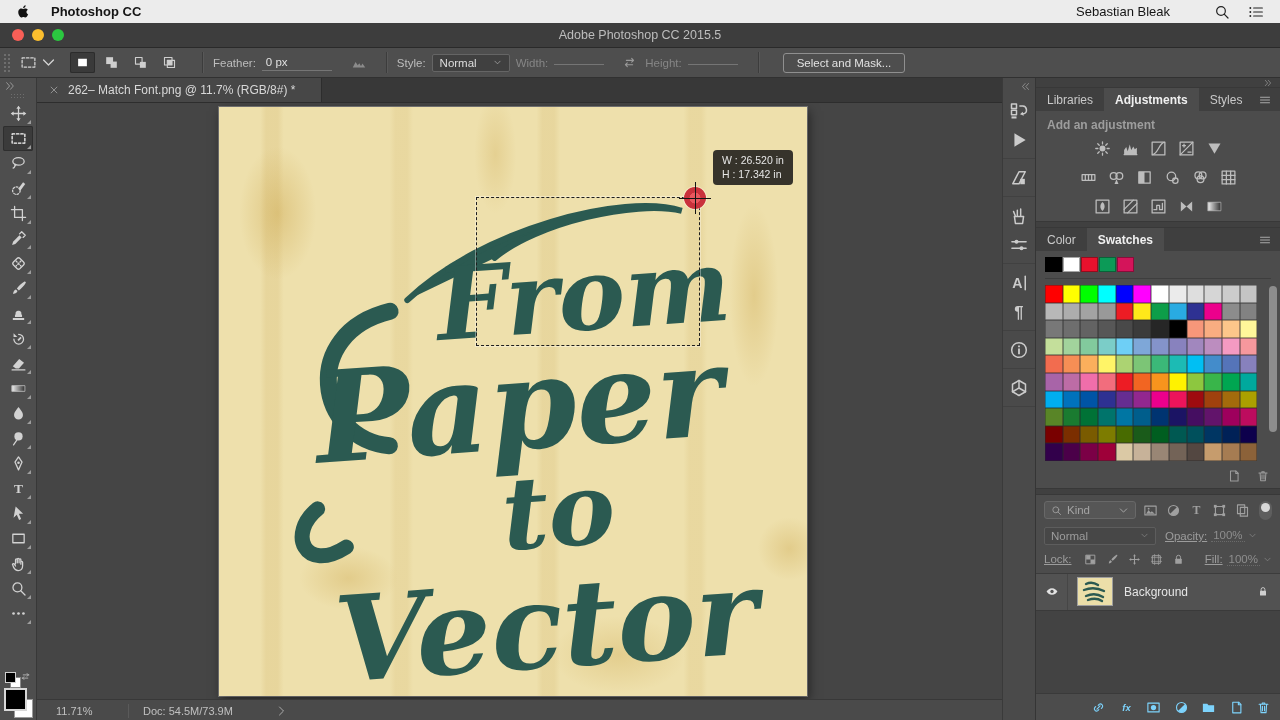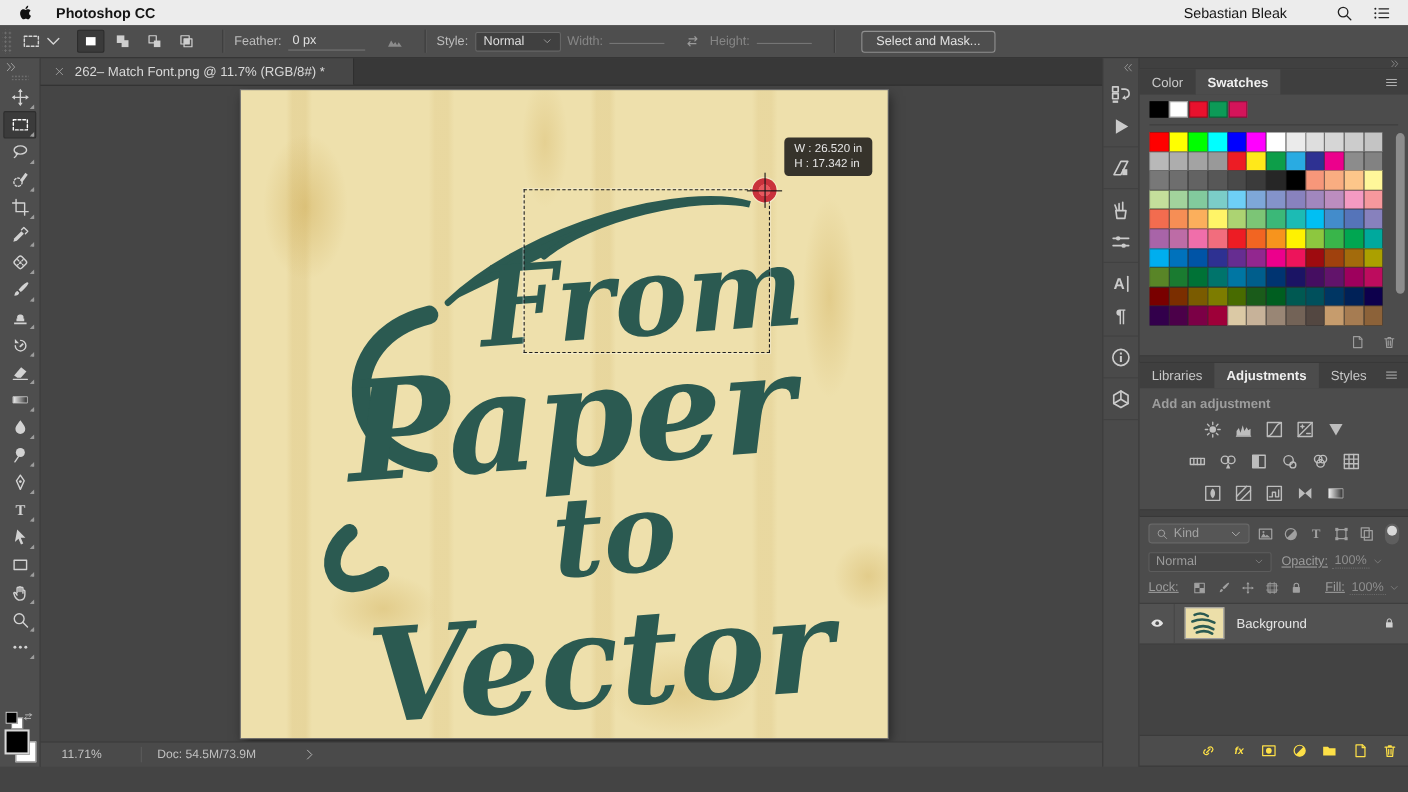--- a/index.html
+++ b/index.html
@@ -148,21 +148,21 @@
   .lock-row{display:flex;align-items:center;gap:8px;padding:3px 8px 7px;font-size:11.5px;border-bottom:1px solid #3c3c3c;}
   .lk-icon{width:13px;height:13px;color:#a0a0a0;}
   .lock-row .fill-group{margin-left:auto;display:flex;align-items:center;}
   .layer-list{flex:1;background:#434343;}
   .layer-row{height:36px;background:#525252;border-bottom:1px solid #3a3a3a;display:flex;align-items:center;}
   .eye-cell{width:31px;align-self:stretch;border-right:1px solid #464646;display:flex;align-items:center;justify-content:center;color:#e2e2e2;}
   .eye-cell .icon{width:16px;height:13px;}
   .thumb{width:34px;height:27px;margin:0 11px 0 9px;background:#ecdfa9;border:1px solid #9e9e9e;overflow:hidden;}
   .layer-name{font-size:12px;color:#e5e5e5;}
   .layer-lock{margin-left:auto;margin-right:11px;width:12px;height:13px;color:#d0d0d0;}
-  .layers-footer{height:27px;border-top:1px solid #3a3a3a;display:flex;align-items:center;justify-content:flex-end;gap:12.5px;padding:0 9px;color:#fde047;}
+  .layers-footer{height:27px;border-top:1px solid #3a3a3a;display:flex;align-items:center;justify-content:flex-end;gap:12.5px;padding:0 9px;color:#7dd3fc;}
   .layers-footer .icon{width:15px;height:15px;}
 </style>
 </head>
 <body>
 
 <div class="window">
 
   <div class="menubar">
     <span class="icon apple">
         <svg viewBox="0 0 24 24">
@@ -182,20 +182,28 @@
     <span class="icon mb-icon">
         <svg viewBox="0 0 24 24">
           <path d="M8.5 6h13M8.5 12h13M8.5 18h13"></path>
           <circle class="f" cx="3.5" cy="6" r="1.4"></circle>
           <circle class="f" cx="3.5" cy="12" r="1.4"></circle>
           <circle class="f" cx="3.5" cy="18" r="1.4"></circle>
         </svg>
       </span>
   </div>
 
+  <div class="titlebar">
+    <div class="lights">
+      <span class="light red"></span>
+      <span class="light yellow"></span>
+      <span class="light green"></span>
+    </div>
+    <span>Adobe Photoshop CC 2015.5</span>
+  </div>
 
   <div class="optionsbar">
     <span class="grip"></span>
     <span class="ob-tool">
       <span class="icon">
           <svg viewBox="0 0 24 24">
             <rect x="3" y="5.5" width="18" height="13" stroke-dasharray="3.5 2.6"></rect>
           </svg>
         </span>
       <span class="icon chev">
@@ -629,20 +637,144 @@
         </div>
     </div>
 
     <div class="panels">
       <div class="panels-top">
         <span class="icon">
             <svg viewBox="0 0 24 24">
               <path d="M13 4l7 8-7 8M4 4l7 8-7 8"></path>
             </svg>
           </span>
+      </div>
+
+      <div class="panel">
+        <div class="tabrow">
+          <span class="tab">Libraries</span>
+          <span class="tab active">Adjustments</span>
+          <span class="tab">Styles</span>
+          <span class="icon hamb">
+              <svg viewBox="0 0 24 24">
+                <path d="M3 6.5h18M3 12h18M3 17.5h18"></path>
+              </svg>
+            </span>
+        </div>
+        <div class="adj-label">Add an adjustment</div>
+        <div id="adj-rows">
+            <div class="adj-row">
+              <span class="adj-btn"><span class="icon" style="width:100%;height:100%">
+                  <svg viewBox="0 0 24 24">
+                    <circle class="f" cx="12" cy="12" r="4.2"></circle>
+                    <path d="M12 2.5v3M12 18.5v3M2.5 12h3M18.5 12h3M5.3 5.3l2.1 2.1M16.6 16.6l2.1 2.1M18.7 5.3l-2.1 2.1M5.3 18.7l2.1-2.1"></path>
+                  </svg>
+                </span></span>
+              <span class="adj-btn"><span class="icon" style="width:100%;height:100%">
+                  <svg viewBox="0 0 24 24">
+                    <path class="f" d="M3 20v-6l3-4 2 6 3-9.5 2 7.5 3-5 2 4 3-2v9z"></path>
+                    <path d="M3 20.5h18"></path>
+                  </svg>
+                </span></span>
+              <span class="adj-btn"><span class="icon" style="width:100%;height:100%">
+                  <svg viewBox="0 0 24 24">
+                    <rect x="3" y="3" width="18" height="18"></rect>
+                    <path d="M3.5 20.5C11 20.5 13 3.5 20.5 3.5"></path>
+                  </svg>
+                </span></span>
+              <span class="adj-btn"><span class="icon" style="width:100%;height:100%">
+                  <svg viewBox="0 0 24 24">
+                    <rect x="3" y="3" width="18" height="18"></rect>
+                    <path d="M3 21L21 3"></path>
+                    <path d="M6.5 8h4M8.5 6v4M14 17h4.5"></path>
+                  </svg>
+                </span></span>
+              <span class="adj-btn"><span class="icon" style="width:100%;height:100%">
+                  <svg viewBox="0 0 24 24">
+                    <path class="f" d="M3.5 5h17L12 19.5z"></path>
+                  </svg>
+                </span></span>
+            </div>
+            <div class="adj-row">
+              <span class="adj-btn"><span class="icon" style="width:100%;height:100%">
+                  <svg viewBox="0 0 24 24">
+                    <rect x="3" y="8" width="18" height="8"></rect>
+                    <path d="M7.5 8v8M12 8v8M16.5 8v8"></path>
+                  </svg>
+                </span></span>
+              <span class="adj-btn"><span class="icon" style="width:100%;height:100%">
+                  <svg viewBox="0 0 24 24">
+                    <circle cx="8" cy="10" r="4.8"></circle>
+                    <circle cx="16" cy="10" r="4.8"></circle>
+                    <path class="f" d="M12 14.5l2.8 6.5H9.2z"></path>
+                  </svg>
+                </span></span>
+              <span class="adj-btn"><span class="icon" style="width:100%;height:100%">
+                  <svg viewBox="0 0 24 24">
+                    <rect x="4" y="4" width="16" height="16"></rect>
+                    <path class="f" d="M4 4h8v16H4z"></path>
+                  </svg>
+                </span></span>
+              <span class="adj-btn"><span class="icon" style="width:100%;height:100%">
+                  <svg viewBox="0 0 24 24">
+                    <circle cx="10.5" cy="10.5" r="6"></circle>
+                    <circle cx="16" cy="16.5" r="3.8"></circle>
+                  </svg>
+                </span></span>
+              <span class="adj-btn"><span class="icon" style="width:100%;height:100%">
+                  <svg viewBox="0 0 24 24">
+                    <circle cx="9" cy="9" r="4.8"></circle>
+                    <circle cx="15" cy="9" r="4.8"></circle>
+                    <circle cx="12" cy="14.5" r="4.8"></circle>
+                  </svg>
+                </span></span>
+              <span class="adj-btn"><span class="icon" style="width:100%;height:100%">
+                  <svg viewBox="0 0 24 24">
+                    <rect x="3" y="3" width="18" height="18"></rect>
+                    <path d="M3 9h18M3 15h18M9 3v18M15 3v18"></path>
+                  </svg>
+                </span></span>
+            </div>
+            <div class="adj-row">
+              <span class="adj-btn"><span class="icon" style="width:100%;height:100%">
+                  <svg viewBox="0 0 24 24">
+                    <rect x="3" y="3" width="18" height="18"></rect>
+                    <path class="f" d="M12 5.8c4 3 4 9.4 0 12.4-4-3-4-9.4 0-12.4z"></path>
+                  </svg>
+                </span></span>
+              <span class="adj-btn"><span class="icon" style="width:100%;height:100%">
+                  <svg viewBox="0 0 24 24">
+                    <rect x="3" y="3" width="18" height="18"></rect>
+                    <path d="M3 16L16 3M8 21L21 8"></path>
+                  </svg>
+                </span></span>
+              <span class="adj-btn"><span class="icon" style="width:100%;height:100%">
+                  <svg viewBox="0 0 24 24">
+                    <rect x="3" y="3" width="18" height="18"></rect>
+                    <path d="M5.5 16.5h4v-6h4v6h4v-9"></path>
+                  </svg>
+                </span></span>
+              <span class="adj-btn"><span class="icon" style="width:100%;height:100%">
+                  <svg viewBox="0 0 24 24">
+                    <path class="f" d="M4 5l8 7-8 7zM20 5l-8 7 8 7z"></path>
+                  </svg>
+                </span></span>
+              <span class="adj-btn"><span class="icon" style="width:100%;height:100%">
+                  <svg viewBox="0 0 24 24">
+                    <defs>
+                      <linearGradient id="lg2" x1="0" y1="0" x2="1" y2="0">
+                        <stop offset="0" stop-color="#ededed"></stop>
+                        <stop offset="1" stop-color="#303030"></stop>
+                      </linearGradient>
+                    </defs>
+                    <rect x="3" y="6" width="18" height="12" fill="url(#lg2)" stroke="currentColor" stroke-width="1"></rect>
+                  </svg>
+                </span></span>
+            </div>
+          </div>
       </div>
 
       <div class="panel">
         <div class="tabrow">
           <span class="tab">Color</span>
           <span class="tab active">Swatches</span>
           <span class="icon hamb">
               <svg viewBox="0 0 24 24">
                 <path d="M3 6.5h18M3 12h18M3 17.5h18"></path>
               </svg>
@@ -789,144 +921,20 @@
             </span>
             <span class="icon">
               <svg viewBox="0 0 24 24">
                 <path d="M5 6.8h14M10 6.8V4.8h4v2M7 6.8l1 13.4h8l1-13.4"></path>
                 <path d="M10.3 10v7M13.7 10v7"></path>
               </svg>
             </span>
           </div>
       </div>
 
-      <div class="panel">
-        <div class="tabrow">
-          <span class="tab">Libraries</span>
-          <span class="tab active">Adjustments</span>
-          <span class="tab">Styles</span>
-          <span class="icon hamb">
-              <svg viewBox="0 0 24 24">
-                <path d="M3 6.5h18M3 12h18M3 17.5h18"></path>
-              </svg>
-            </span>
-        </div>
-        <div class="adj-label">Add an adjustment</div>
-        <div id="adj-rows">
-            <div class="adj-row">
-              <span class="adj-btn"><span class="icon" style="width:100%;height:100%">
-                  <svg viewBox="0 0 24 24">
-                    <circle class="f" cx="12" cy="12" r="4.2"></circle>
-                    <path d="M12 2.5v3M12 18.5v3M2.5 12h3M18.5 12h3M5.3 5.3l2.1 2.1M16.6 16.6l2.1 2.1M18.7 5.3l-2.1 2.1M5.3 18.7l2.1-2.1"></path>
-                  </svg>
-                </span></span>
-              <span class="adj-btn"><span class="icon" style="width:100%;height:100%">
-                  <svg viewBox="0 0 24 24">
-                    <path class="f" d="M3 20v-6l3-4 2 6 3-9.5 2 7.5 3-5 2 4 3-2v9z"></path>
-                    <path d="M3 20.5h18"></path>
-                  </svg>
-                </span></span>
-              <span class="adj-btn"><span class="icon" style="width:100%;height:100%">
-                  <svg viewBox="0 0 24 24">
-                    <rect x="3" y="3" width="18" height="18"></rect>
-                    <path d="M3.5 20.5C11 20.5 13 3.5 20.5 3.5"></path>
-                  </svg>
-                </span></span>
-              <span class="adj-btn"><span class="icon" style="width:100%;height:100%">
-                  <svg viewBox="0 0 24 24">
-                    <rect x="3" y="3" width="18" height="18"></rect>
-                    <path d="M3 21L21 3"></path>
-                    <path d="M6.5 8h4M8.5 6v4M14 17h4.5"></path>
-                  </svg>
-                </span></span>
-              <span class="adj-btn"><span class="icon" style="width:100%;height:100%">
-                  <svg viewBox="0 0 24 24">
-                    <path class="f" d="M3.5 5h17L12 19.5z"></path>
-                  </svg>
-                </span></span>
-            </div>
-            <div class="adj-row">
-              <span class="adj-btn"><span class="icon" style="width:100%;height:100%">
-                  <svg viewBox="0 0 24 24">
-                    <rect x="3" y="8" width="18" height="8"></rect>
-                    <path d="M7.5 8v8M12 8v8M16.5 8v8"></path>
-                  </svg>
-                </span></span>
-              <span class="adj-btn"><span class="icon" style="width:100%;height:100%">
-                  <svg viewBox="0 0 24 24">
-                    <circle cx="8" cy="10" r="4.8"></circle>
-                    <circle cx="16" cy="10" r="4.8"></circle>
-                    <path class="f" d="M12 14.5l2.8 6.5H9.2z"></path>
-                  </svg>
-                </span></span>
-              <span class="adj-btn"><span class="icon" style="width:100%;height:100%">
-                  <svg viewBox="0 0 24 24">
-                    <rect x="4" y="4" width="16" height="16"></rect>
-                    <path class="f" d="M4 4h8v16H4z"></path>
-                  </svg>
-                </span></span>
-              <span class="adj-btn"><span class="icon" style="width:100%;height:100%">
-                  <svg viewBox="0 0 24 24">
-                    <circle cx="10.5" cy="10.5" r="6"></circle>
-                    <circle cx="16" cy="16.5" r="3.8"></circle>
-                  </svg>
-                </span></span>
-              <span class="adj-btn"><span class="icon" style="width:100%;height:100%">
-                  <svg viewBox="0 0 24 24">
-                    <circle cx="9" cy="9" r="4.8"></circle>
-                    <circle cx="15" cy="9" r="4.8"></circle>
-                    <circle cx="12" cy="14.5" r="4.8"></circle>
-                  </svg>
-                </span></span>
-              <span class="adj-btn"><span class="icon" style="width:100%;height:100%">
-                  <svg viewBox="0 0 24 24">
-                    <rect x="3" y="3" width="18" height="18"></rect>
-                    <path d="M3 9h18M3 15h18M9 3v18M15 3v18"></path>
-                  </svg>
-                </span></span>
-            </div>
-            <div class="adj-row">
-              <span class="adj-btn"><span class="icon" style="width:100%;height:100%">
-                  <svg viewBox="0 0 24 24">
-                    <rect x="3" y="3" width="18" height="18"></rect>
-                    <path class="f" d="M12 5.8c4 3 4 9.4 0 12.4-4-3-4-9.4 0-12.4z"></path>
-                  </svg>
-                </span></span>
-              <span class="adj-btn"><span class="icon" style="width:100%;height:100%">
-                  <svg viewBox="0 0 24 24">
-                    <rect x="3" y="3" width="18" height="18"></rect>
-                    <path d="M3 16L16 3M8 21L21 8"></path>
-                  </svg>
-                </span></span>
-              <span class="adj-btn"><span class="icon" style="width:100%;height:100%">
-                  <svg viewBox="0 0 24 24">
-                    <rect x="3" y="3" width="18" height="18"></rect>
-                    <path d="M5.5 16.5h4v-6h4v6h4v-9"></path>
-                  </svg>
-                </span></span>
-              <span class="adj-btn"><span class="icon" style="width:100%;height:100%">
-                  <svg viewBox="0 0 24 24">
-                    <path class="f" d="M4 5l8 7-8 7zM20 5l-8 7 8 7z"></path>
-                  </svg>
-                </span></span>
-              <span class="adj-btn"><span class="icon" style="width:100%;height:100%">
-                  <svg viewBox="0 0 24 24">
-                    <defs>
-                      <linearGradient id="lg2" x1="0" y1="0" x2="1" y2="0">
-                        <stop offset="0" stop-color="#ededed"></stop>
-                        <stop offset="1" stop-color="#303030"></stop>
-                      </linearGradient>
-                    </defs>
-                    <rect x="3" y="6" width="18" height="12" fill="url(#lg2)" stroke="currentColor" stroke-width="1"></rect>
-                  </svg>
-                </span></span>
-            </div>
-          </div>
-      </div>
-
       <div class="panel layers-panel">
         <div class="filter-row">
           <span class="kind-box">
             <span class="icon">
                 <svg viewBox="0 0 24 24">
                   <circle cx="10.5" cy="10.5" r="6.5"></circle>
                   <path d="M15.3 15.3L21 21"></path>
                 </svg>
               </span>
             <span>Kind</span>

